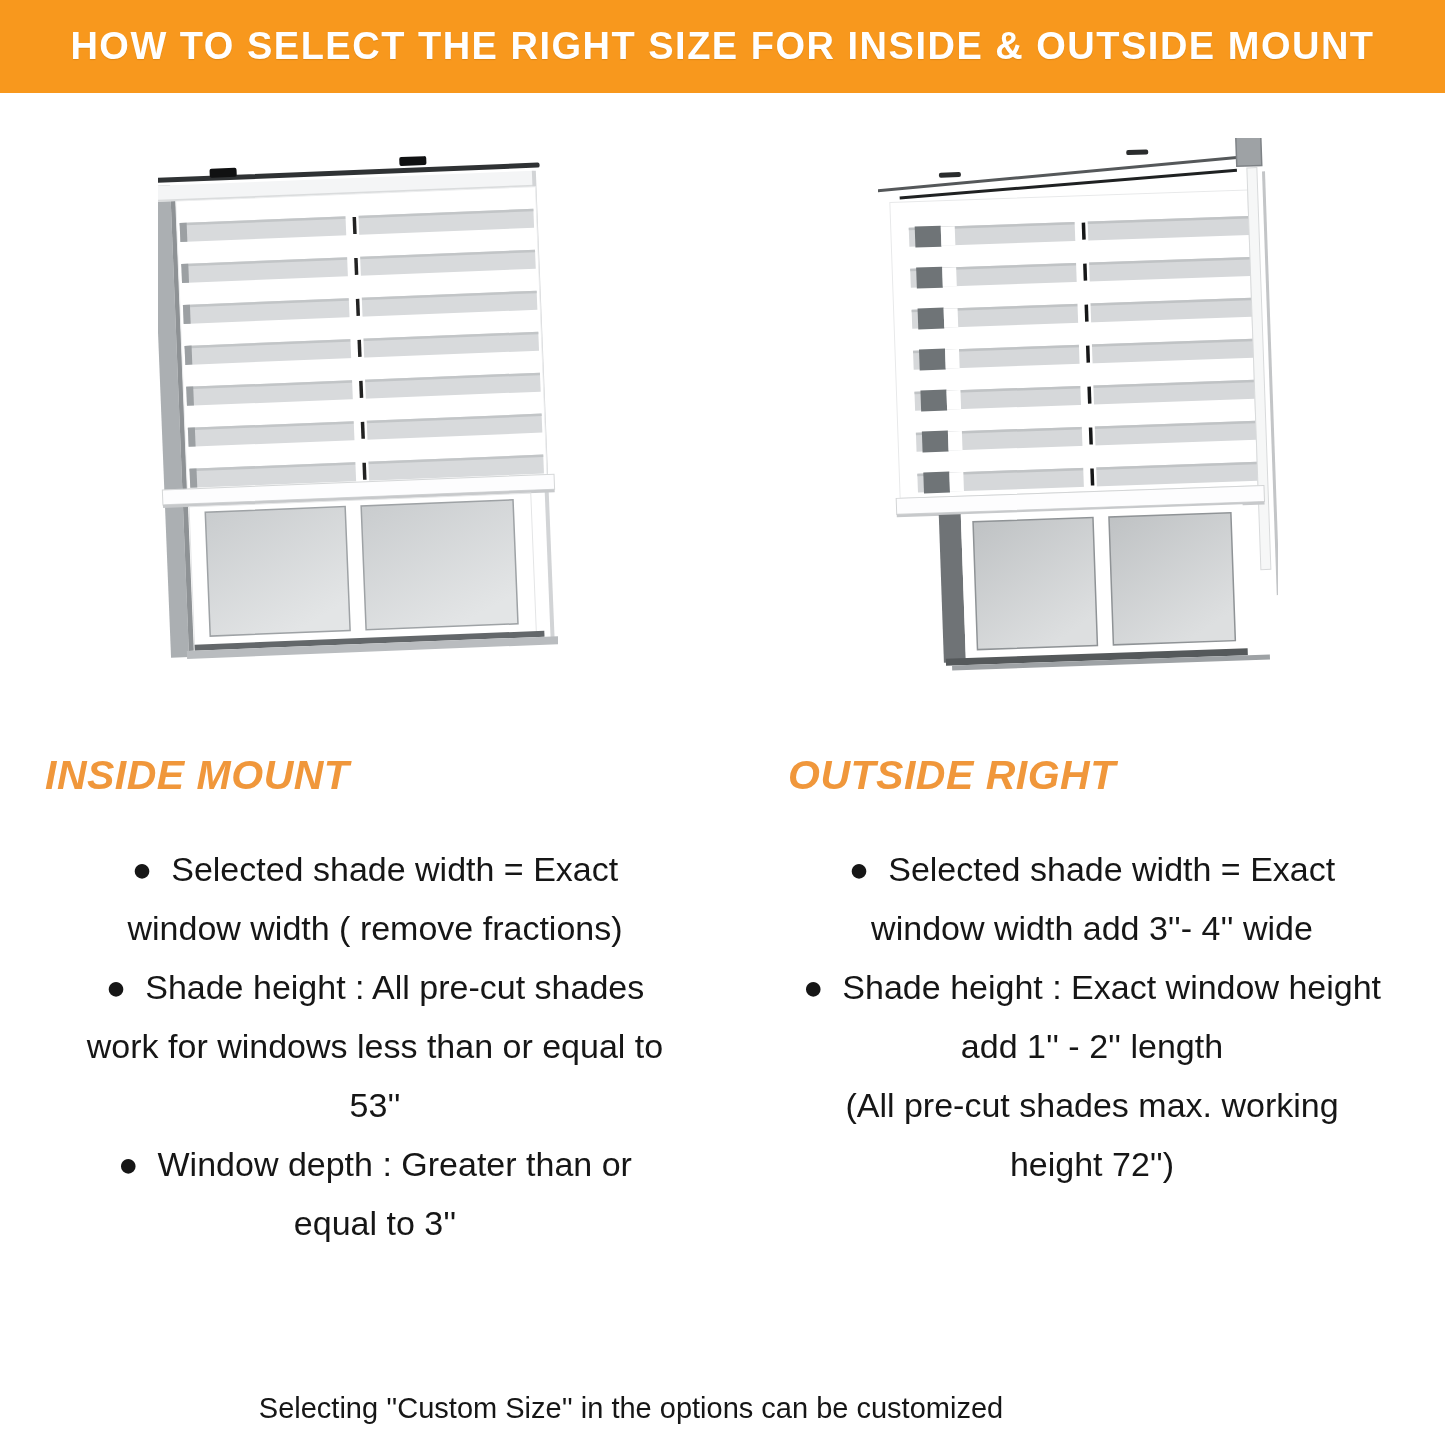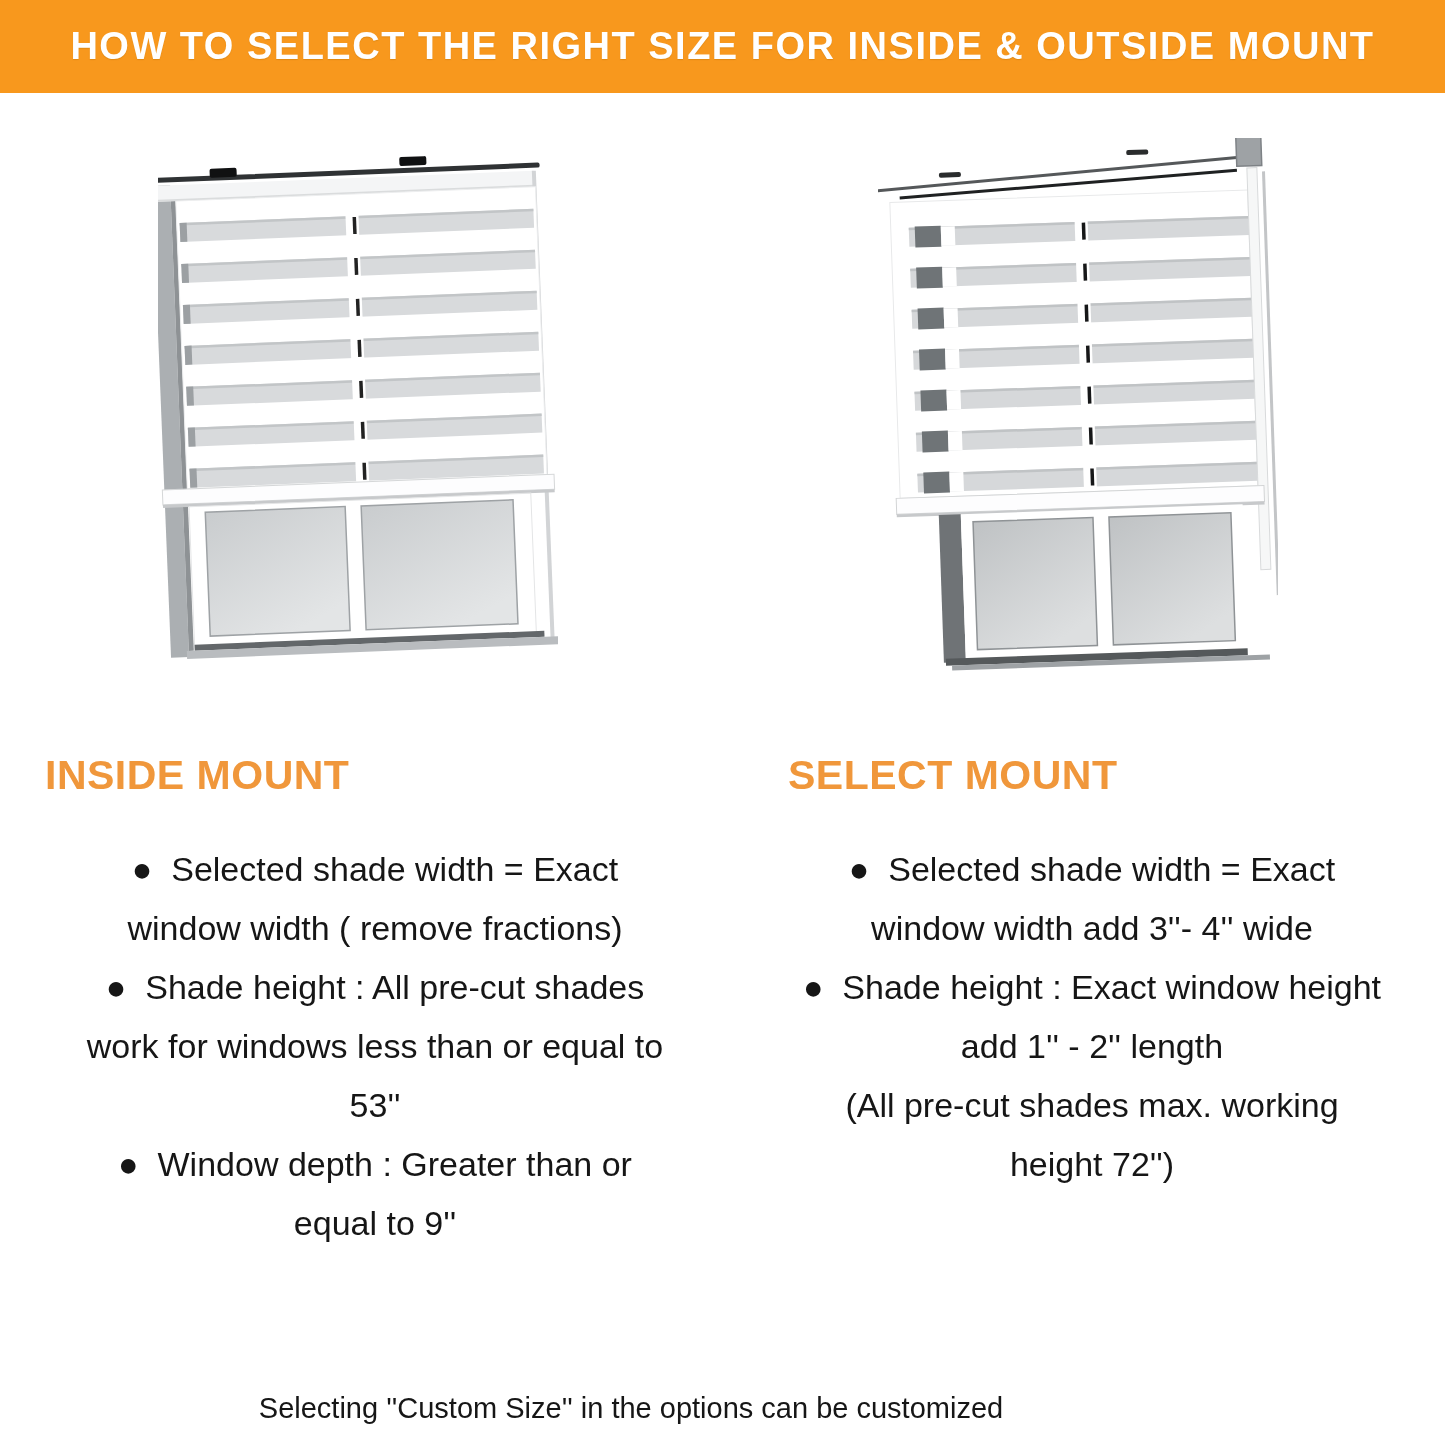--- a/index.html
+++ b/index.html
@@ -28,20 +28,21 @@
   .fig { position: absolute; }
   .fig-left  { left: 158px; top: 148px; }
   .fig-right { left: 878px; top: 138px; }
   .col-heading {
     position: absolute;
     font-size: 41px;
     font-weight: bold;
     color: #F0973B;
     letter-spacing: 0.5px;
     white-space: nowrap;
+    font-style: italic;
   }
   .heading-inside  { left: 45px;  top: 752px; }
   .heading-outside { left: 788px; top: 752px; }
   .spec-col {
     position: absolute;
     top: 840px;
     font-size: 34px;
     line-height: 59px;
     color: #161616;
   }
@@ -163,30 +164,30 @@
       <rect x="80" y="372" width="282" height="148" fill="#FFFFFF"></rect>
       <rect x="92" y="380" width="120" height="128" fill="url(#glassR)" stroke="#8F9396" stroke-width="1.5"></rect>
       <rect x="228" y="380" width="122" height="128" fill="url(#glassR)" stroke="#8F9396" stroke-width="1.5"></rect>
       <rect x="60" y="516" width="302" height="7" fill="#55595B"></rect>
       <rect x="66" y="523" width="318" height="5" fill="#9EA2A5"></rect>
     </g>
   </g>
 </svg>
 
 <div class="col-heading heading-inside">INSIDE MOUNT</div>
-<div class="col-heading heading-outside">SELECT MOUNT</div>
+<div class="col-heading heading-outside">OUTSIDE RIGHT</div>
 
 <div class="spec-col col-inside">
   <div class="spec-line">●  Selected shade width = Exact</div>
   <div class="spec-line">window width ( remove fractions)</div>
   <div class="spec-line">●  Shade height : All pre-cut shades</div>
   <div class="spec-line">work for windows less than or equal to</div>
   <div class="spec-line">53''</div>
   <div class="spec-line">●  Window depth : Greater than or</div>
-  <div class="spec-line">equal to 9''</div>
+  <div class="spec-line">equal to 3''</div>
 </div>
 
 <div class="spec-col col-outside">
   <div class="spec-line">●  Selected shade width = Exact</div>
   <div class="spec-line">window width add 3''- 4'' wide</div>
   <div class="spec-line">●  Shade height : Exact window height</div>
   <div class="spec-line">add 1'' - 2'' length</div>
   <div class="spec-line">(All pre-cut shades max. working</div>
   <div class="spec-line">height 72'')</div>
 </div>

